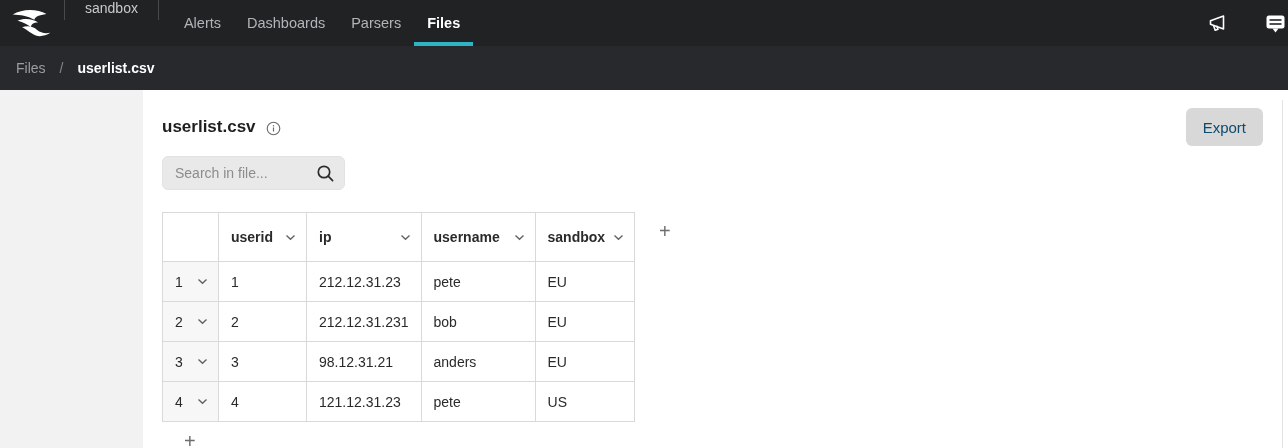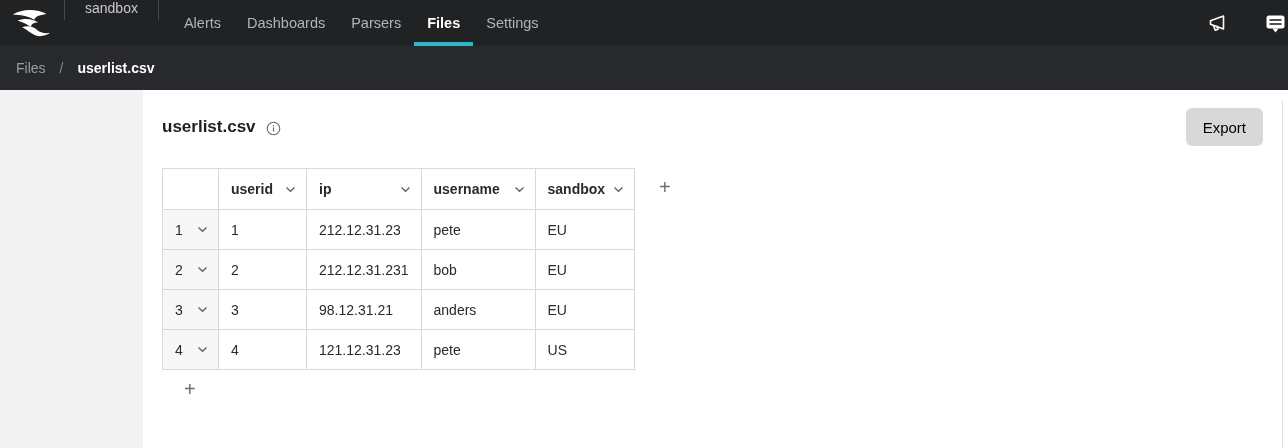--- a/index.html
+++ b/index.html
@@ -69,21 +69,21 @@
   .title-row { display: flex; align-items: center; justify-content: space-between; height: 38px; }
   .title-group { display: flex; align-items: center; gap: 10px; }
   .page-title { font-size: 17px; font-weight: 700; color: #1e1e1e; }
   .info-icon { display: flex; align-items: center; cursor: pointer; margin-top: 2px; }
   .btn-group { display: flex; align-items: center; }
   .btn {
     height: 38px; padding: 0 17px; border: none; border-radius: 6px;
     font-size: 15px; font-family: inherit; cursor: pointer;
   }
   .btn-save { background: #f0f0f0; color: #9e9e9e; }
-  .btn-export { background: #d8d8d8; color: #000000; margin-left: 14px; }
+  .btn-export { background: #d8d8d8; color: #0c4a6e; margin-left: 14px; }
 
   
   .search-wrap { position: relative; width: 183px; height: 34px; margin-top: 10px; }
   .search-input {
     width: 100%; height: 100%;
     background: #e9e9e9; border: 1px solid #e2e2e2; border-radius: 6px;
     padding: 0 36px 0 12px; font-size: 14px; color: #333;
     font-family: inherit; outline: none;
   }
   .search-input::placeholder { color: #8c8c8c; }
@@ -92,21 +92,21 @@
   
   .table-zone { display: flex; align-items: flex-start; margin-top: 22px; }
   table.csv {
     border-collapse: collapse; font-size: 14px; color: #2a2a2a;
     background: #fff;
   }
   .csv th, .csv td {
     border: 1px solid var(--border); height: 40px; padding: 0 12px;
     text-align: left; font-weight: 400;
   }
-  .csv th { font-weight: 700; height: 41px; padding-right: 10px; cursor: pointer; }
+  .csv th { font-weight: 700; height: 49px; padding-right: 10px; cursor: pointer; }
   .hcell, .rowflex { display: flex; align-items: center; justify-content: space-between; }
   .csv td.rownum { background: #f7f7f7; padding-right: 10px; }
   .csv td.datacell { cursor: text; }
   .chev { flex: none; margin-left: 8px; display: inline-flex; }
   .add-col {
     height: 39px; display: flex; align-items: center;
     margin-left: 20px; border: none; background: none;
     font-size: 20px; color: #6e6e6e; cursor: pointer; font-family: inherit;
     padding: 0 4px;
   }
@@ -137,23 +137,20 @@
     </div>
     <div class="nav-item">
       <span>Dashboards</span>
     </div>
     <div class="nav-item">
       <span>Parsers</span>
     </div>
     <div class="nav-item active">
       <span>Files</span>
       <span class="nav-underline"></span>
-    </div>
-    <div class="nav-item">
-      <span>Settings</span>
     </div>
   </div>
 
   <div class="tb-right">
     <span class="tb-icon">
       <svg width="23" height="21" viewBox="0 0 23 21" fill="none">
         <path d="M17.5 3 V16 L4.5 11.2 V7.8 L17.5 3 Z" stroke="#ffffff" stroke-width="1.6" stroke-linejoin="round"></path>
         <path d="M7.5 12.3 L9.2 17.3 L12 16.3 L10.6 12.8" stroke="#ffffff" stroke-width="1.6" stroke-linejoin="round"></path>
       </svg>
     </span>
@@ -191,20 +188,29 @@
             <rect x="7.35" y="4.4" width="1.3" height="1.4" fill="#6b6b6b"></rect>
           </svg>
         </span>
       </div>
       <div class="btn-group">
         <button class="btn btn-export">Export</button>
       </div>
     </div>
 
     
+    <div class="search-wrap">
+      <input class="search-input" type="text" placeholder="Search in file..." style="">
+      <span class="search-icon">
+        <svg width="19" height="19" viewBox="0 0 19 19" fill="none">
+          <circle cx="8" cy="8" r="5.7" stroke="#2b2b2b" stroke-width="1.7"></circle>
+          <line x1="12.2" y1="12.2" x2="16.6" y2="16.6" stroke="#2b2b2b" stroke-width="1.7" stroke-linecap="round"></line>
+        </svg>
+      </span>
+    </div>
 
     
     <div class="table-zone">
       <table class="csv">
         <colgroup>
           <col style="width:56px">
             <col style="width:88px">
             <col style="width:97px">
           <col style="width:114px">
             <col style="width:91px">

